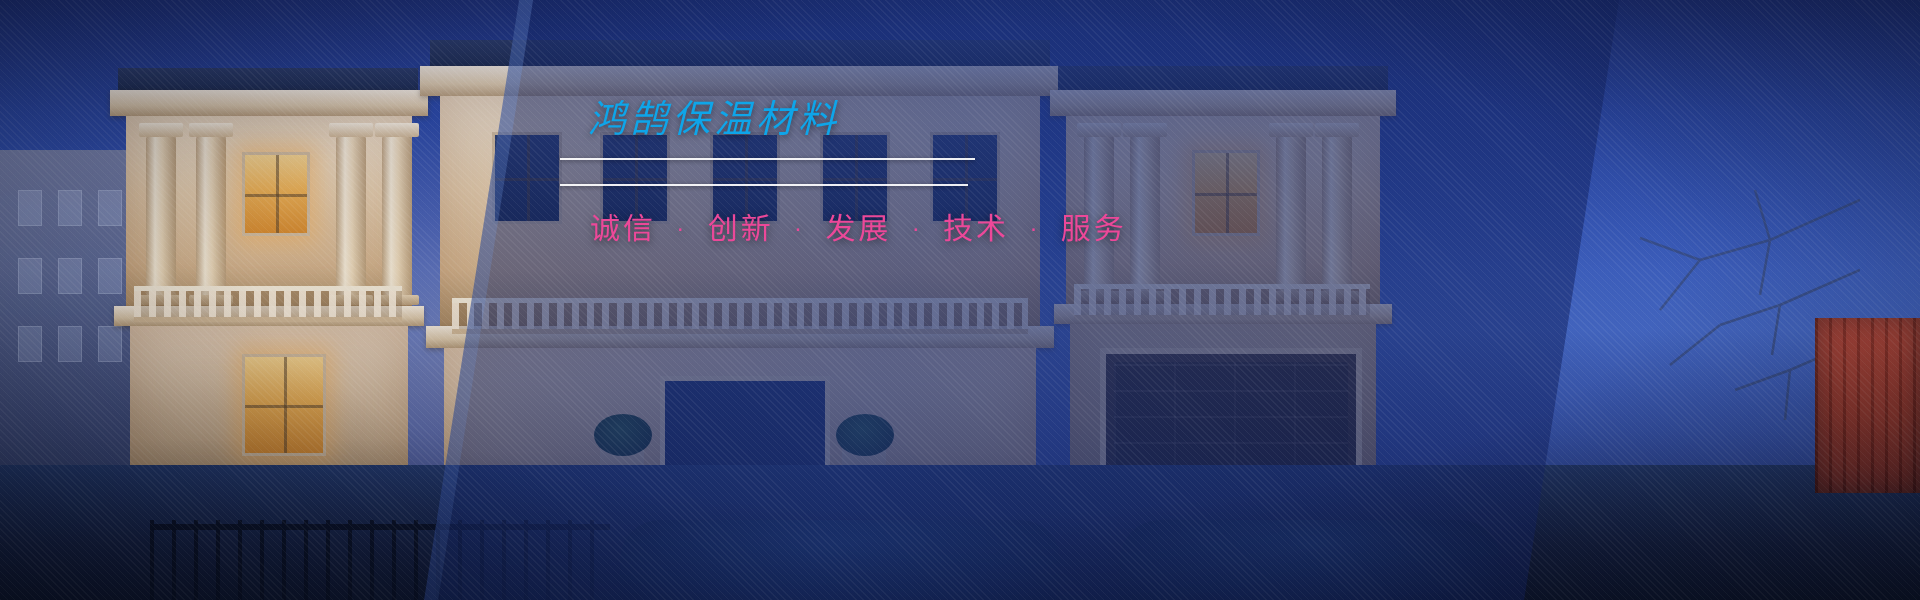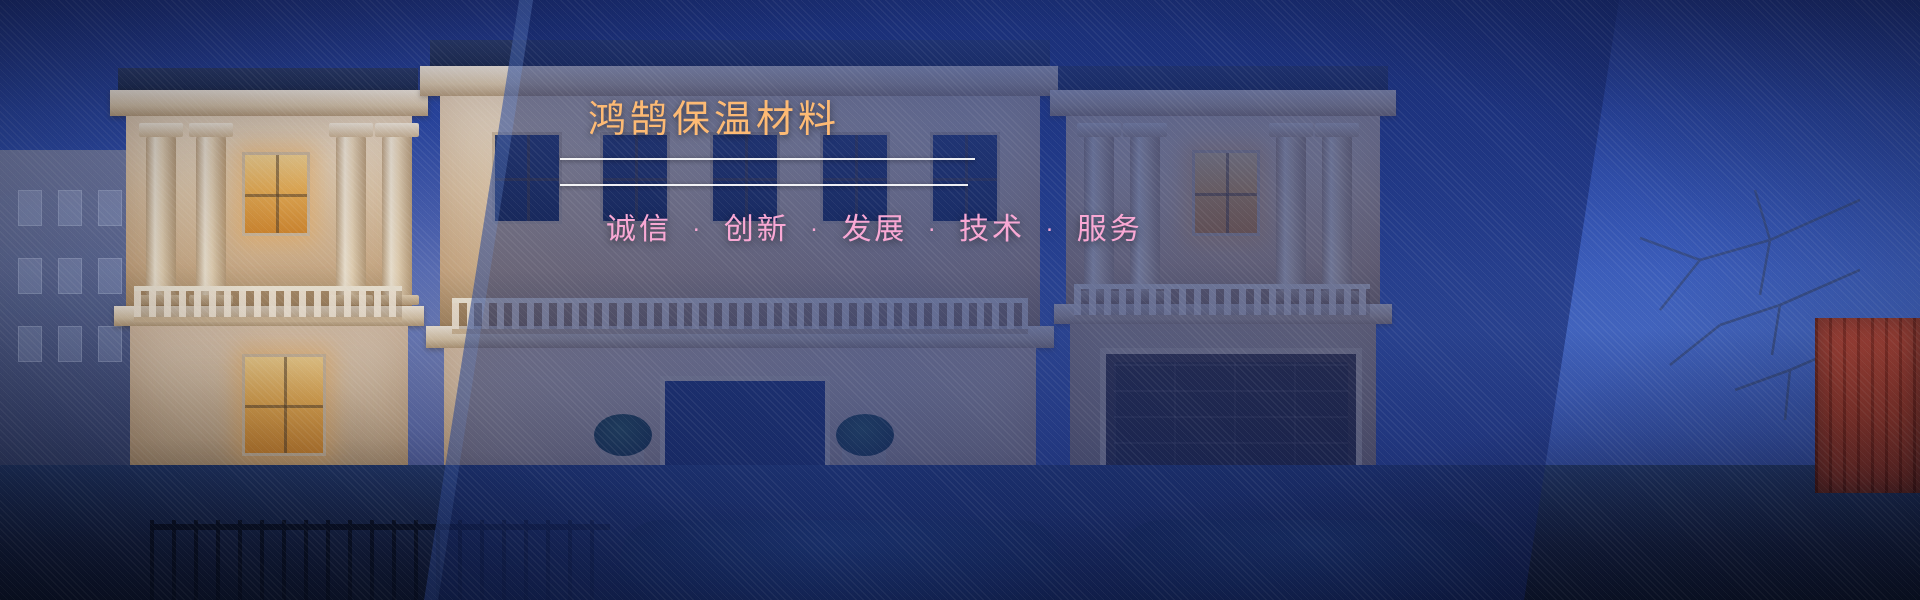--- a/index.html
+++ b/index.html
@@ -289,25 +289,26 @@
   .copy {
     position: absolute;
     left: 560px;
     top: 96px;
     width: 900px;
     z-index: 20;
   }
   .company {
     font-size: 38px;
     letter-spacing: 4px;
-    color: #fdba74;
+    color: #0ea5e9;
     font-weight: 400;
     line-height: 1.25;
     text-shadow: 0 2px 7px rgba(0,0,0,0.55);
     margin: 0 0 14px 28px;
+    font-style: italic;
   }
   .rule {
     height: 2px;
     width: 415px;
     background: rgba(255,255,255,0.92);
     margin: 0 0 20px 0;
     box-shadow: 0 1px 4px rgba(0,0,0,0.45);
   }
   .rule.bottom {
     width: 408px;
@@ -319,23 +320,23 @@
     font-weight: bold;
     color: #faed1e;
     letter-spacing: 2px;
     line-height: 1.12;
     text-shadow:
       2px 2px 0 rgba(70,55,0,0.35),
       0 3px 14px rgba(20,25,70,0.65);
     white-space: nowrap;
   }
   .tagline {
-    margin: 0 0 0 46px;
+    margin: 0 0 0 30px;
     font-size: 30px;
-    color: #f9a8d4;
+    color: #ec4899;
     letter-spacing: 3px;
     font-weight: 400;
     text-shadow: 0 2px 8px rgba(0,0,0,0.55);
     white-space: nowrap;
   }
   .tagline .sep {
     padding: 0 9px;
     font-size: 24px;
     vertical-align: 3px;
   }

